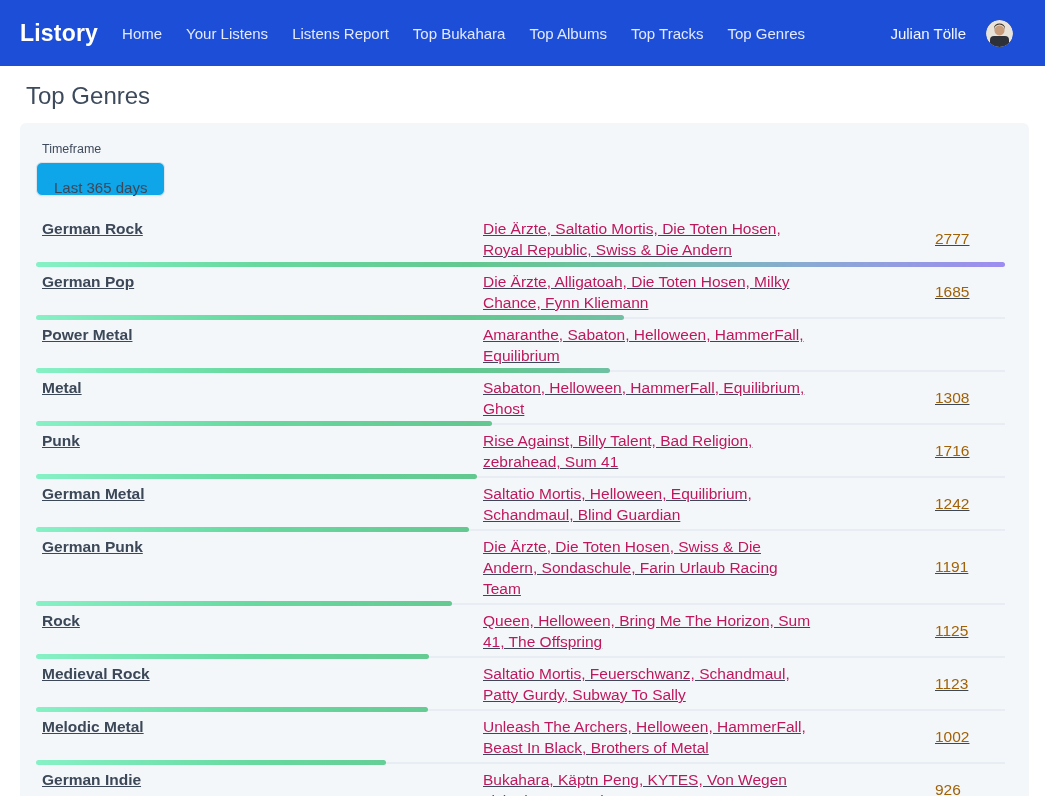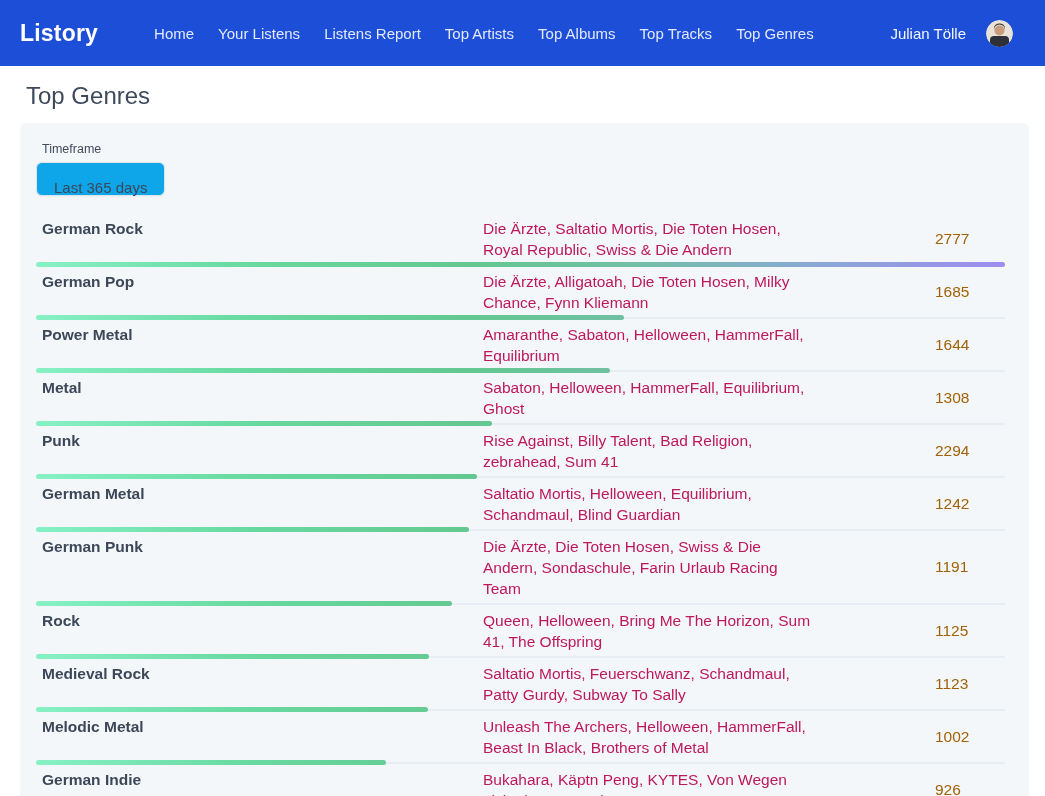--- a/index.html
+++ b/index.html
@@ -4,21 +4,21 @@
 <style>
   * { margin:0; padding:0; box-sizing:border-box; }
   html,body { width:1045px; height:796px; overflow:hidden; background:#ffffff;
     font-family:"Liberation Sans", sans-serif; color:#3c4858; }
 
   
   .navbar { height:66px; background:#1d4ed8; display:flex; align-items:center;
     padding:0 32px 0 20px; }
   .brand { color:#ffffff; font-size:23px; font-weight:700; letter-spacing:.2px;
     text-decoration:none; margin-right:24px; cursor:pointer; }
-  .nav-links { display:flex; align-items:flex-start; gap:24px;margin-left:32px; }
+  .nav-links { display:flex; align-items:flex-start; gap:24px; }
   .nav-link { color:rgba(255,255,255,.88); font-size:15px; text-decoration:none;
     cursor:pointer; white-space:nowrap; }
   .nav-right { margin-left:auto; display:flex; align-items:center; gap:20px; }
   .user-name { color:rgba(255,255,255,.95); font-size:15px; cursor:pointer; }
   .avatar { width:27px; height:27px; border-radius:50%; overflow:hidden; display:block;
     cursor:pointer; flex:0 0 auto; }
 
   
   .page-title { font-size:24px; font-weight:500; color:#3d4a5c; margin:16px 0 0 26px; }
 
@@ -26,42 +26,42 @@
     border-radius:6px; padding:19px 16px 0 16px; }
 
   .tf-label { font-size:12.5px; color:#3f4b5c; margin-left:6px; display:block; }
   .tf-button { margin-top:6px; height:34px; padding:16px 17px; background:#0ea5e9;
     border:1px solid #dde4ea; border-radius:6px; font-size:15px; color:#3c4858;
     font-family:"Liberation Sans", sans-serif; cursor:pointer;
     box-shadow:0 1px 2px rgba(60,72,88,.05); }
 
   
   .genre-table { margin-top:16px; width:969px; }
-  .g-row { position:relative; display:flex; border-bottom:2px solid #e7edf2; }
+  .g-row { position:relative; display:flex; border-bottom:2px solid #e7edf2;text-decoration:underline; }
   .g-name { width:447px; padding:5px 10px 4px 6px; font-size:15.5px; font-weight:700;
     color:#3c4858; line-height:21px; }
   .g-artists { width:400px; padding:5px 0 4px 0; font-size:15.5px; color:#be185d;
     line-height:21px; white-space:pre-line; }
   .g-count { flex:1; display:flex; align-items:center; padding-left:52px;
     font-size:15.5px; color:#a16207; }
   .g-bar { position:absolute; left:0; bottom:-3px; height:5px; border-radius:2.5px;
     background-image:linear-gradient(90deg,#87f1c6 0%,#68d9a0 22%,#63c890 45%,
       #72bfa6 62%,#8aa9d4 80%,#9e8cf0 100%);
     background-repeat:no-repeat; z-index:1; }
 </style>
 </head>
 <body>
 
 <nav class="navbar">
   <a class="brand">Listory</a>
   <div class="nav-links" id="nav-links">
       <a class="nav-link">Home</a>
       <a class="nav-link">Your Listens</a>
       <a class="nav-link">Listens Report</a>
-      <a class="nav-link">Top Artists</a>
+      <a class="nav-link">Top Bukahara</a>
       <a class="nav-link">Top Albums</a>
       <a class="nav-link">Top Tracks</a>
       <a class="nav-link">Top Genres</a>
     </div>
   <div class="nav-right">
     <span class="user-name">Julian Tölle</span>
     <span class="avatar">
       <svg width="27" height="27" viewBox="0 0 27 27">
         <defs>
             <clipPath id="avclip">
@@ -99,37 +99,36 @@
     <div class="g-artists">Die Ärzte, Alligatoah, Die Toten Hosen, Milky
 Chance, Fynn Kliemann</div>
     <div class="g-count">1685</div>
     <div class="g-bar" style="width: 60.677%; background-size: 164.807% 100%;"></div>
   </div>
 
   <div class="g-row">
     <div class="g-name">Power Metal</div>
     <div class="g-artists">Amaranthe, Sabaton, Helloween, HammerFall,
 Equilibrium</div>
-    <div class="g-count">1644</div>
     <div class="g-bar" style="width: 59.2006%; background-size: 168.917% 100%;"></div>
   </div>
 
   <div class="g-row">
     <div class="g-name">Metal</div>
     <div class="g-artists">Sabaton, Helloween, HammerFall, Equilibrium,
 Ghost</div>
     <div class="g-count">1308</div>
     <div class="g-bar" style="width: 47.1012%; background-size: 212.309% 100%;"></div>
   </div>
 
   <div class="g-row">
     <div class="g-name">Punk</div>
     <div class="g-artists">Rise Against, Billy Talent, Bad Religion,
 zebrahead, Sum 41</div>
-    <div class="g-count">2294</div>
+    <div class="g-count">1716</div>
     <div class="g-bar" style="width: 45.4807%; background-size: 219.873% 100%;"></div>
   </div>
 
   <div class="g-row">
     <div class="g-name">German Metal</div>
     <div class="g-artists">Saltatio Mortis, Helloween, Equilibrium,
 Schandmaul, Blind Guardian</div>
     <div class="g-count">1242</div>
     <div class="g-bar" style="width: 44.7245%; background-size: 223.591% 100%;"></div>
   </div>

